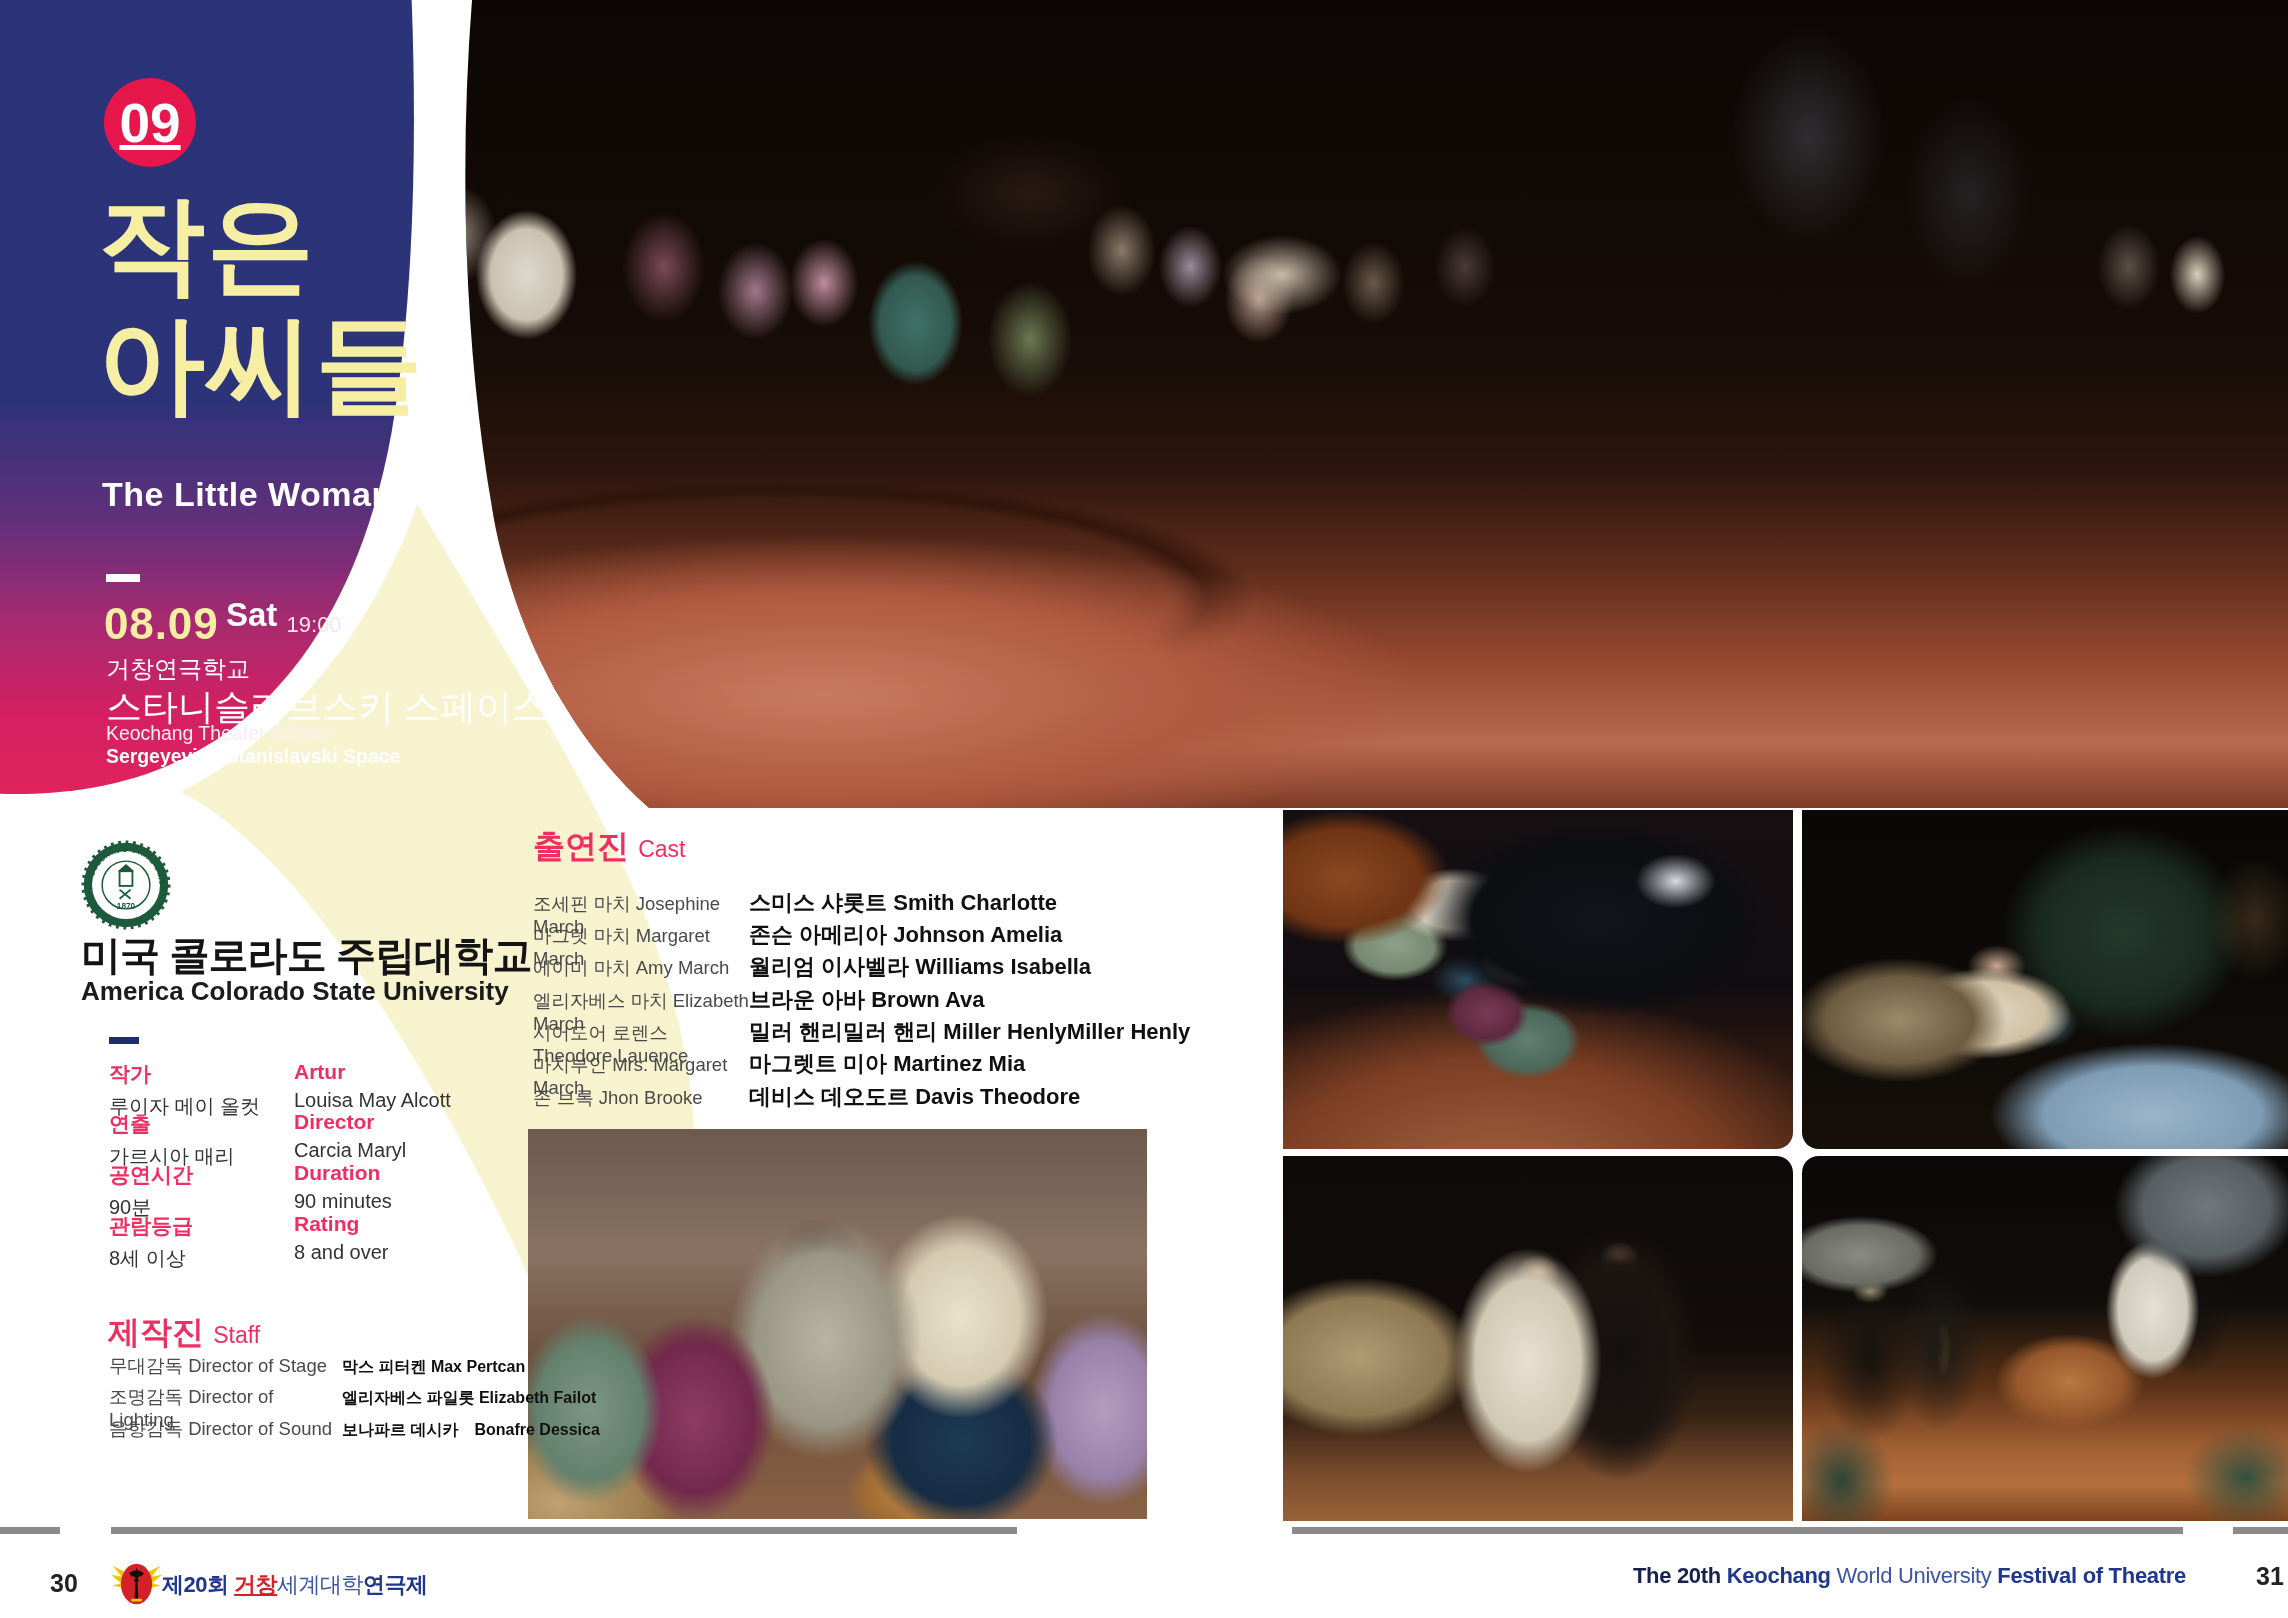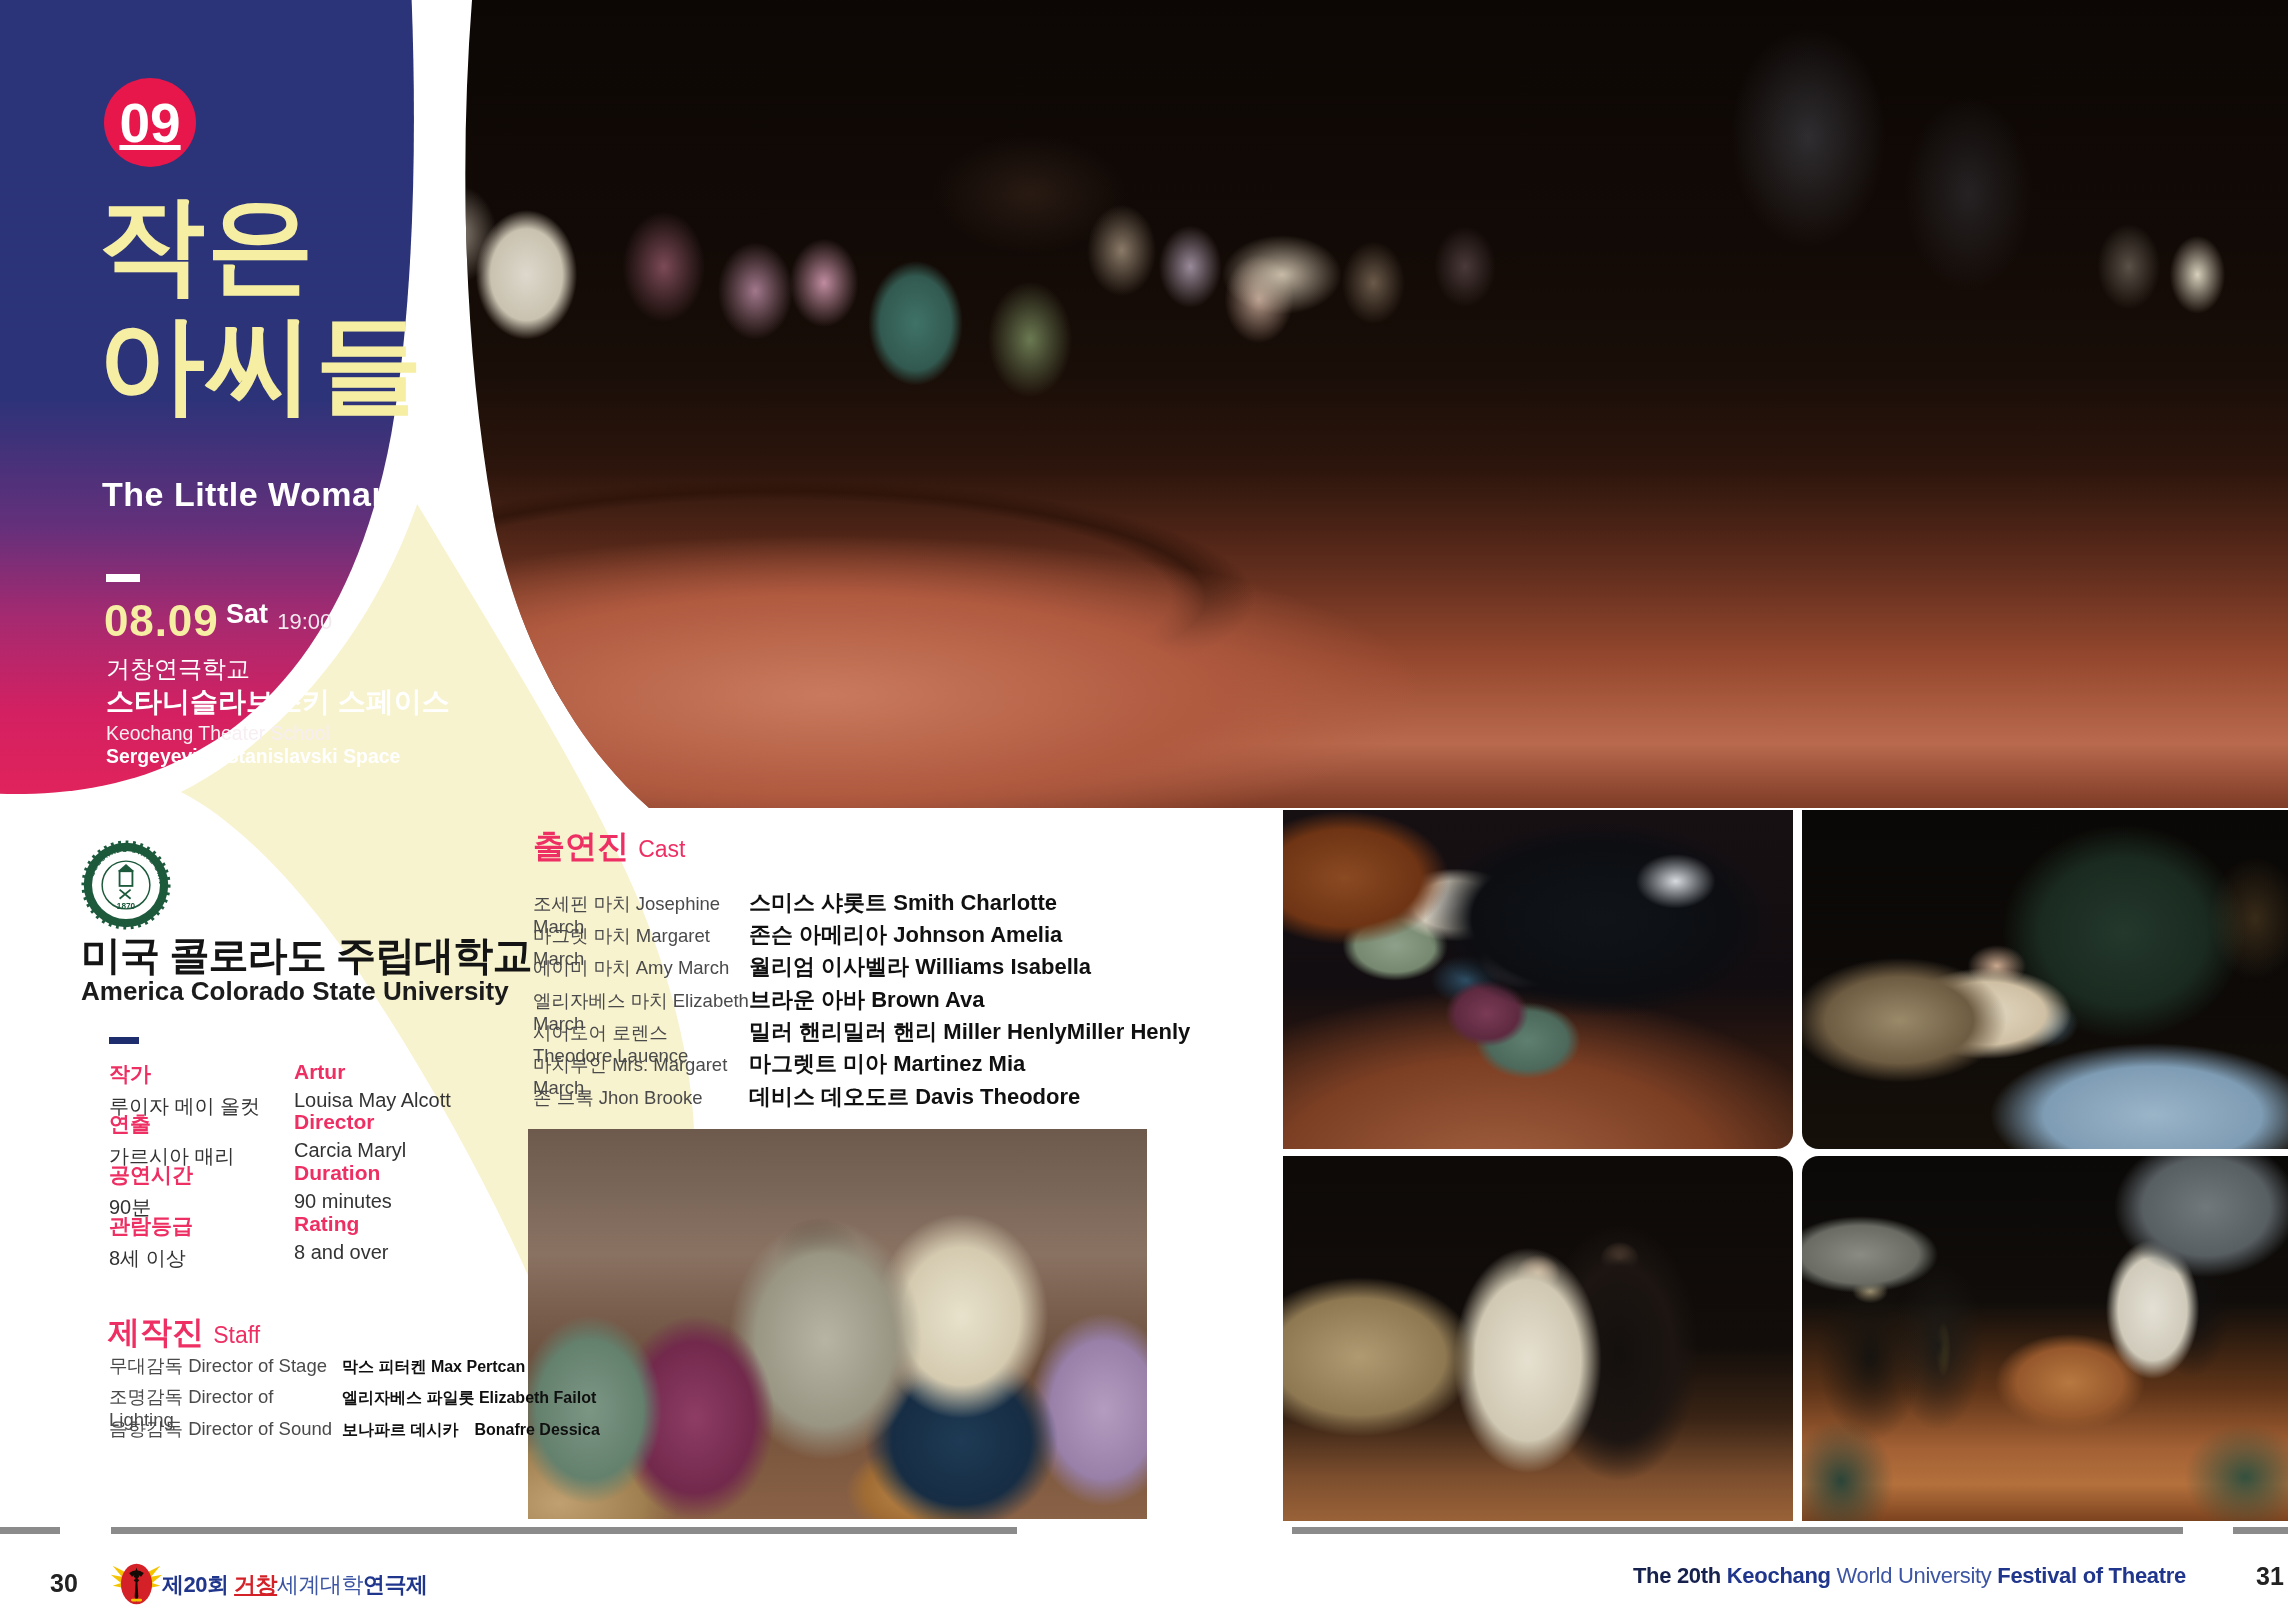--- a/index.html
+++ b/index.html
@@ -11,25 +11,25 @@
   #decor{position:absolute;left:0;top:0;width:2289px;height:1619px;}
 
   
   .badge{left:104px;top:78px;width:92px;height:89px;border-radius:50%;background:#e8174b;
          display:flex;align-items:center;justify-content:center;color:#fff;font-size:55px;font-weight:bold;text-decoration:underline;}
   .title-kr{left:98px;top:185px;color:#f6efa3;font-size:107px;font-weight:800;line-height:1.12;letter-spacing:1.8px;}
   .title-en{left:102px;top:475px;color:#ffffff;font-size:34px;font-weight:bold;letter-spacing:0.5px;}
   .dash-white{left:106px;top:574px;width:34px;height:8.3px;background:#ffffff;}
   .sched{left:104px;top:596px;color:#fff;}
   .sched .date{font-size:44px;font-weight:800;color:#f6efa3;letter-spacing:0.9px;}
-  .sched .day{font-size:27px;font-weight:bold;color:#fff;margin-left:7.4px;vertical-align:13px;text-align:center;}
+  .sched .day{font-size:33px;font-weight:bold;color:#fff;margin-left:7.4px;vertical-align:13px;text-align:center;}
   .sched .time{font-size:22px;color:#f2e9ef;margin-left:9.2px;vertical-align:7.4px;font-weight:normal;}
   .venue{left:106px;color:#ffffff;}
   .v-kr1{top:653px;font-size:24px;}
-  .v-kr2{top:683px;font-size:28px;font-weight:bold;}
+  .v-kr2{top:683px;font-size:36px;font-weight:normal;}
   .v-en1{top:722px;font-size:19.4px;color:#f6eef3;}
   .v-en2{top:745px;font-size:19.4px;font-weight:bold;}
 
   
   .uni-kr{left:81px;top:928px;font-size:40px;font-weight:800;color:#141414;letter-spacing:-0.9px;}
   .uni-en{left:81px;top:976px;font-size:26px;font-weight:bold;color:#1b1b1b;}
   .dash-navy{left:109px;top:1037px;width:30px;height:7.4px;background:#1d2d6e;}
   .credit-row{left:109px;width:480px;display:grid;grid-template-columns:185px auto;}
   .c-label{font-size:21px;font-weight:bold;color:#ee2f63;}
   .c-value{font-size:20px;color:#333;margin-top:4.6px;}

